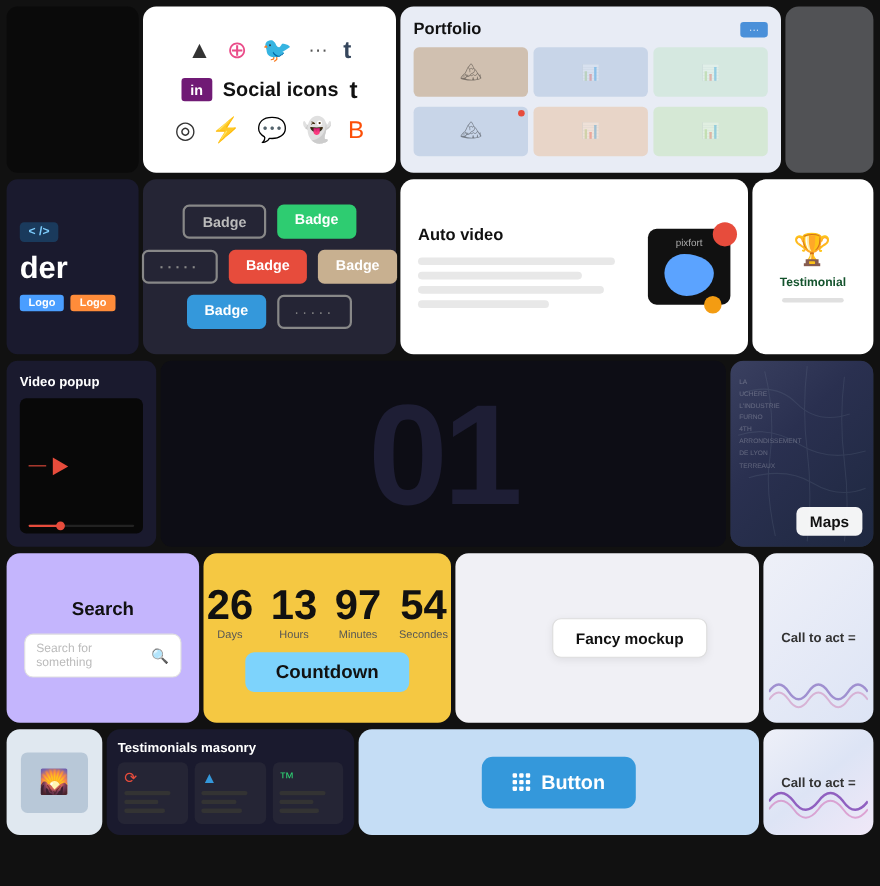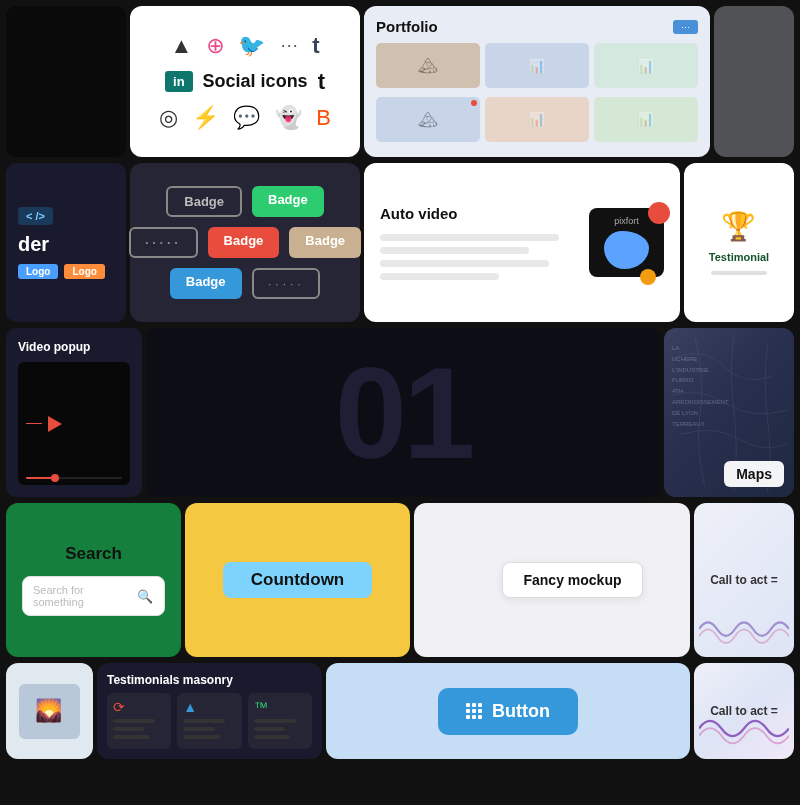--- a/index.html
+++ b/index.html
@@ -34,21 +34,21 @@
 
     <div style="width:230px;background:#fff;border-radius:12px;margin-right:4px;flex-shrink:0;display:flex;flex-direction:column;align-items:center;justify-content:center;gap:10px;padding:10px;">
       <div style="display:flex;gap:14px;align-items:center;">
         <span style="font-size:22px;color:#333;">▲</span>
         <span style="font-size:22px;color:#ea4c89;">⊕</span>
         <span style="font-size:22px;color:#1da1f2;">🐦</span>
         <span style="font-size:18px;color:#555;">···</span>
         <span style="font-size:22px;font-weight:800;color:#35465c;">t</span>
       </div>
       <div style="display:flex;gap:10px;align-items:center;">
-        <div style="background:#0f766e;color:#fff;font-size:13px;font-weight:700;padding:3px 8px;border-radius:3px;">in</div>
+        <div style="background:#701a75;color:#fff;font-size:13px;font-weight:700;padding:3px 8px;border-radius:3px;">in</div>
         <span style="font-size:18px;font-weight:700;color:#111;">Social icons</span>
         <span style="font-size:22px;font-weight:800;color:#111;">t</span>
       </div>
       <div style="display:flex;gap:14px;align-items:center;">
         <span style="font-size:22px;color:#333;">◎</span>
         <span style="font-size:22px;color:#05cc47;">⚡</span>
         <span style="font-size:22px;color:#25d366;">💬</span>
         <span style="font-size:22px;color:#fffc00;">👻</span>
         <span style="font-size:22px;color:#fc4f08;">B</span>
       </div>
@@ -83,21 +83,21 @@
     </div>
 
     <div style="width:80px;border-radius:12px;background:#e8ecf5;opacity:0.3;">
     </div>
   </div>
 
   <div style="display:flex;height:165px;gap:0;padding:3px 6px 3px 6px;">
 
     <div style="width:120px;background:#1a1a2e;border-radius:10px;margin-right:4px;flex-shrink:0;display:flex;flex-direction:column;align-items:flex-start;justify-content:center;padding:12px;gap:8px;">
       <div style="background:#1a3a5c;color:#7ecfff;font-size:11px;padding:3px 8px;border-radius:4px;font-weight:700;">&lt; /&gt;</div>
-      <span style="font-size:20px;font-weight:800;color:#fff;">der</span>
+      <span style="font-size:28px;font-weight:800;color:#fff;">der</span>
       <div style="display:flex;gap:6px;">
         <div style="background:#4a9eff;color:#fff;font-size:10px;padding:2px 8px;border-radius:3px;font-weight:600;">Logo</div>
         <div style="background:#ff8c3a;color:#fff;font-size:10px;padding:2px 8px;border-radius:3px;font-weight:600;">Logo</div>
       </div>
     </div>
 
     <div style="width:230px;background:#252535;border-radius:12px;margin-right:4px;flex-shrink:0;display:flex;flex-direction:column;align-items:center;justify-content:center;gap:10px;padding:14px;">
       <div style="display:flex;gap:10px;">
         <div style="border:2px solid #888;color:#bbb;background:transparent;border-radius:6px;padding:6px 16px;font-size:13px;font-weight:600;cursor:pointer;">Badge</div>
         <div style="background:#2ecc71;color:#fff;border-radius:6px;padding:6px 16px;font-size:13px;font-weight:600;cursor:pointer;">Badge</div>
@@ -177,29 +177,47 @@
         <path d="M30,10 Q40,50 35,90 Q30,120 40,165" stroke="#8899aa" stroke-width="1" fill="none"></path>
         <path d="M70,5 Q65,45 70,85 Q75,125 70,170" stroke="#8899aa" stroke-width="1" fill="none"></path>
         <path d="M105,15 Q100,55 105,95 Q110,135 105,170" stroke="#8899aa" stroke-width="1" fill="none"></path>
       </svg>
       <div style="background:rgba(255,255,255,0.95);color:#111;font-size:14px;font-weight:700;padding:5px 12px;border-radius:6px;position:relative;z-index:2;">Maps</div>
     </div>
   </div>
 
   <div style="display:flex;height:160px;gap:0;padding:3px 6px 3px 6px;">
 
-    <div style="width:175px;background:#15803d;border-radius:12px;margin-right:4px;flex-shrink:0;display:flex;flex-direction:column;align-items:center;justify-content:center;gap:12px;padding:16px;">
+    <div style="width:175px;background:#c4b5fd;border-radius:12px;margin-right:4px;flex-shrink:0;display:flex;flex-direction:column;align-items:center;justify-content:center;gap:12px;padding:16px;">
       <span style="font-size:17px;font-weight:700;color:#111;">Search</span>
       <div style="width:100%;background:#fff;border-radius:8px;display:flex;align-items:center;padding:7px 10px;gap:6px;border:1px solid #e0e0e0;">
         <span style="font-size:11px;color:#bbb;flex:1;">Search for something</span>
         <span style="color:#bbb;font-size:13px;">🔍</span>
       </div>
     </div>
 
     <div style="width:225px;background:#f5c842;border-radius:12px;margin-right:4px;flex-shrink:0;display:flex;flex-direction:column;align-items:center;justify-content:center;padding:14px;gap:10px;">
+      <div style="display:flex;gap:16px;align-items:flex-end;">
+        <div style="display:flex;flex-direction:column;align-items:center;">
+          <span style="font-size:38px;font-weight:900;color:#111;line-height:1;">26</span>
+          <span style="font-size:10px;color:#555;margin-top:2px;">Days</span>
+        </div>
+        <div style="display:flex;flex-direction:column;align-items:center;">
+          <span style="font-size:38px;font-weight:900;color:#111;line-height:1;">13</span>
+          <span style="font-size:10px;color:#555;margin-top:2px;">Hours</span>
+        </div>
+        <div style="display:flex;flex-direction:column;align-items:center;">
+          <span style="font-size:38px;font-weight:900;color:#111;line-height:1;">97</span>
+          <span style="font-size:10px;color:#555;margin-top:2px;">Minutes</span>
+        </div>
+        <div style="display:flex;flex-direction:column;align-items:center;">
+          <span style="font-size:38px;font-weight:900;color:#111;line-height:1;">54</span>
+          <span style="font-size:10px;color:#555;margin-top:2px;">Secondes</span>
+        </div>
+      </div>
       <div style="background:#7dd3fc;color:#111;font-size:17px;font-weight:700;padding:8px 28px;border-radius:8px;">
         <span>Countdown</span>
       </div>
     </div>
 
     <div style="flex:1;background:#f0f0f5;border-radius:12px;margin-right:4px;display:flex;align-items:center;justify-content:center;padding-left:41px;">
       <div style="background:#fff;border:1px solid #ddd;border-radius:8px;padding:9px 20px;font-size:14px;font-weight:700;color:#111;box-shadow:0 2px 8px rgba(0,0,0,0.08);cursor:pointer;">
         <span>Fancy mockup</span>
       </div>
     </div>

